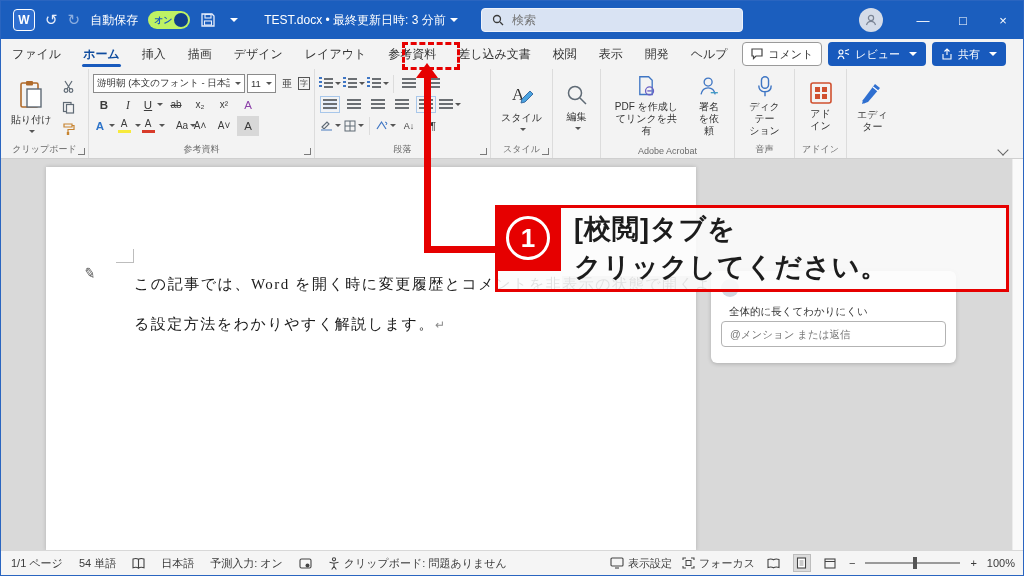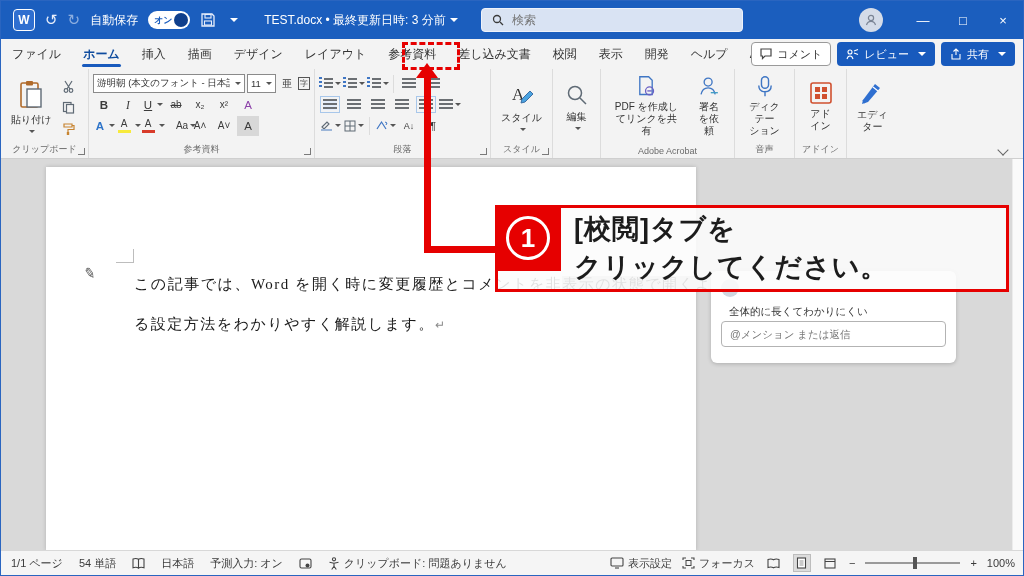--- a/index.html
+++ b/index.html
@@ -10,21 +10,21 @@
   
   .titlebar { position:absolute; left:0; top:0; width:100%; height:38px;
               background:#1b5ebe; display:flex; align-items:center; color:#fff; }
   .tb-left { display:flex; align-items:center; gap:10px; padding-left:12px; }
   .word-icon { width:22px; height:22px; border:1.5px solid #fff; border-radius:4px;
                display:flex; align-items:center; justify-content:center;
                font-weight:bold; font-size:12px; background:#2f6fd0; }
   .tb-glyph { font-size:15px; color:#e8eefb; cursor:default; }
   .tb-glyph.dim { opacity:.55; }
   .tb-label { font-size:12px; }
-  .toggle { width:42px; height:18px; background:#ffffff; border-radius:9px; position:relative;
+  .toggle { width:42px; height:18px; background:#bef264; border-radius:9px; position:relative;
             display:flex; align-items:center; }
   .toggle .t-text { font-size:9px; color:#1b5ebe; font-weight:bold; padding-left:6px; }
   .toggle .knob { position:absolute; right:2px; top:2px; width:14px; height:14px;
                   border-radius:50%; background:#0f3f8c; }
   .doc-title { font-size:12px; margin-left:16px; white-space:nowrap; }
   .caret { display:inline-block; width:0; height:0; border-left:4px solid transparent;
            border-right:4px solid transparent; border-top:4px solid currentColor;
            vertical-align:middle; margin-left:4px; }
   .searchbox { position:absolute; left:480px; top:7px; width:262px; height:24px;
                background:#d9e3f3; border:1px solid #eef2fa; border-radius:4px;
@@ -38,21 +38,21 @@
             font-size:13px; color:#fff; }
 
   
   .tabrow { position:absolute; left:0; top:38px; width:100%; height:30px; background:#f3f3f3;
             display:flex; align-items:center; font-size:12px; color:#333; }
   .tab { padding:0 11px; height:30px; display:flex; align-items:center; position:relative;
          white-space:nowrap; }
   .tab.active { color:#0f4c9e; font-weight:bold; }
   .tab.active::after { content:""; position:absolute; left:10px; right:10px; bottom:2px;
                        height:3px; background:#185abd; border-radius:2px; }
-  .tabrow-right { position:absolute; right:8px; top:3px; display:flex; gap:6px; align-items:center; }
+  .tabrow-right { position:absolute; right:17px; top:3px; display:flex; gap:6px; align-items:center; }
   .btn-comment { border:1px solid #9a9a9a; background:#fff; border-radius:4px; height:24px;
                  display:flex; align-items:center; gap:5px; padding:0 8px; font-size:11px; color:#333; }
   .btn-blue { background:#185abd; color:#fff; border-radius:4px; height:24px; display:flex;
               align-items:center; gap:5px; padding:0 9px; font-size:11px; }
 
   
   .ribbon { position:absolute; left:0; top:68px; width:100%; height:90px; background:#f3f3f3;
             border-bottom:1px solid #cfcfcf; display:flex; }
   .rgroup { position:relative; border-right:1px solid #dcdcdc; height:100%; padding:4px 4px 16px 4px; }
   .rgroup .glabel { position:absolute; left:0; right:0; bottom:2px; text-align:center;

